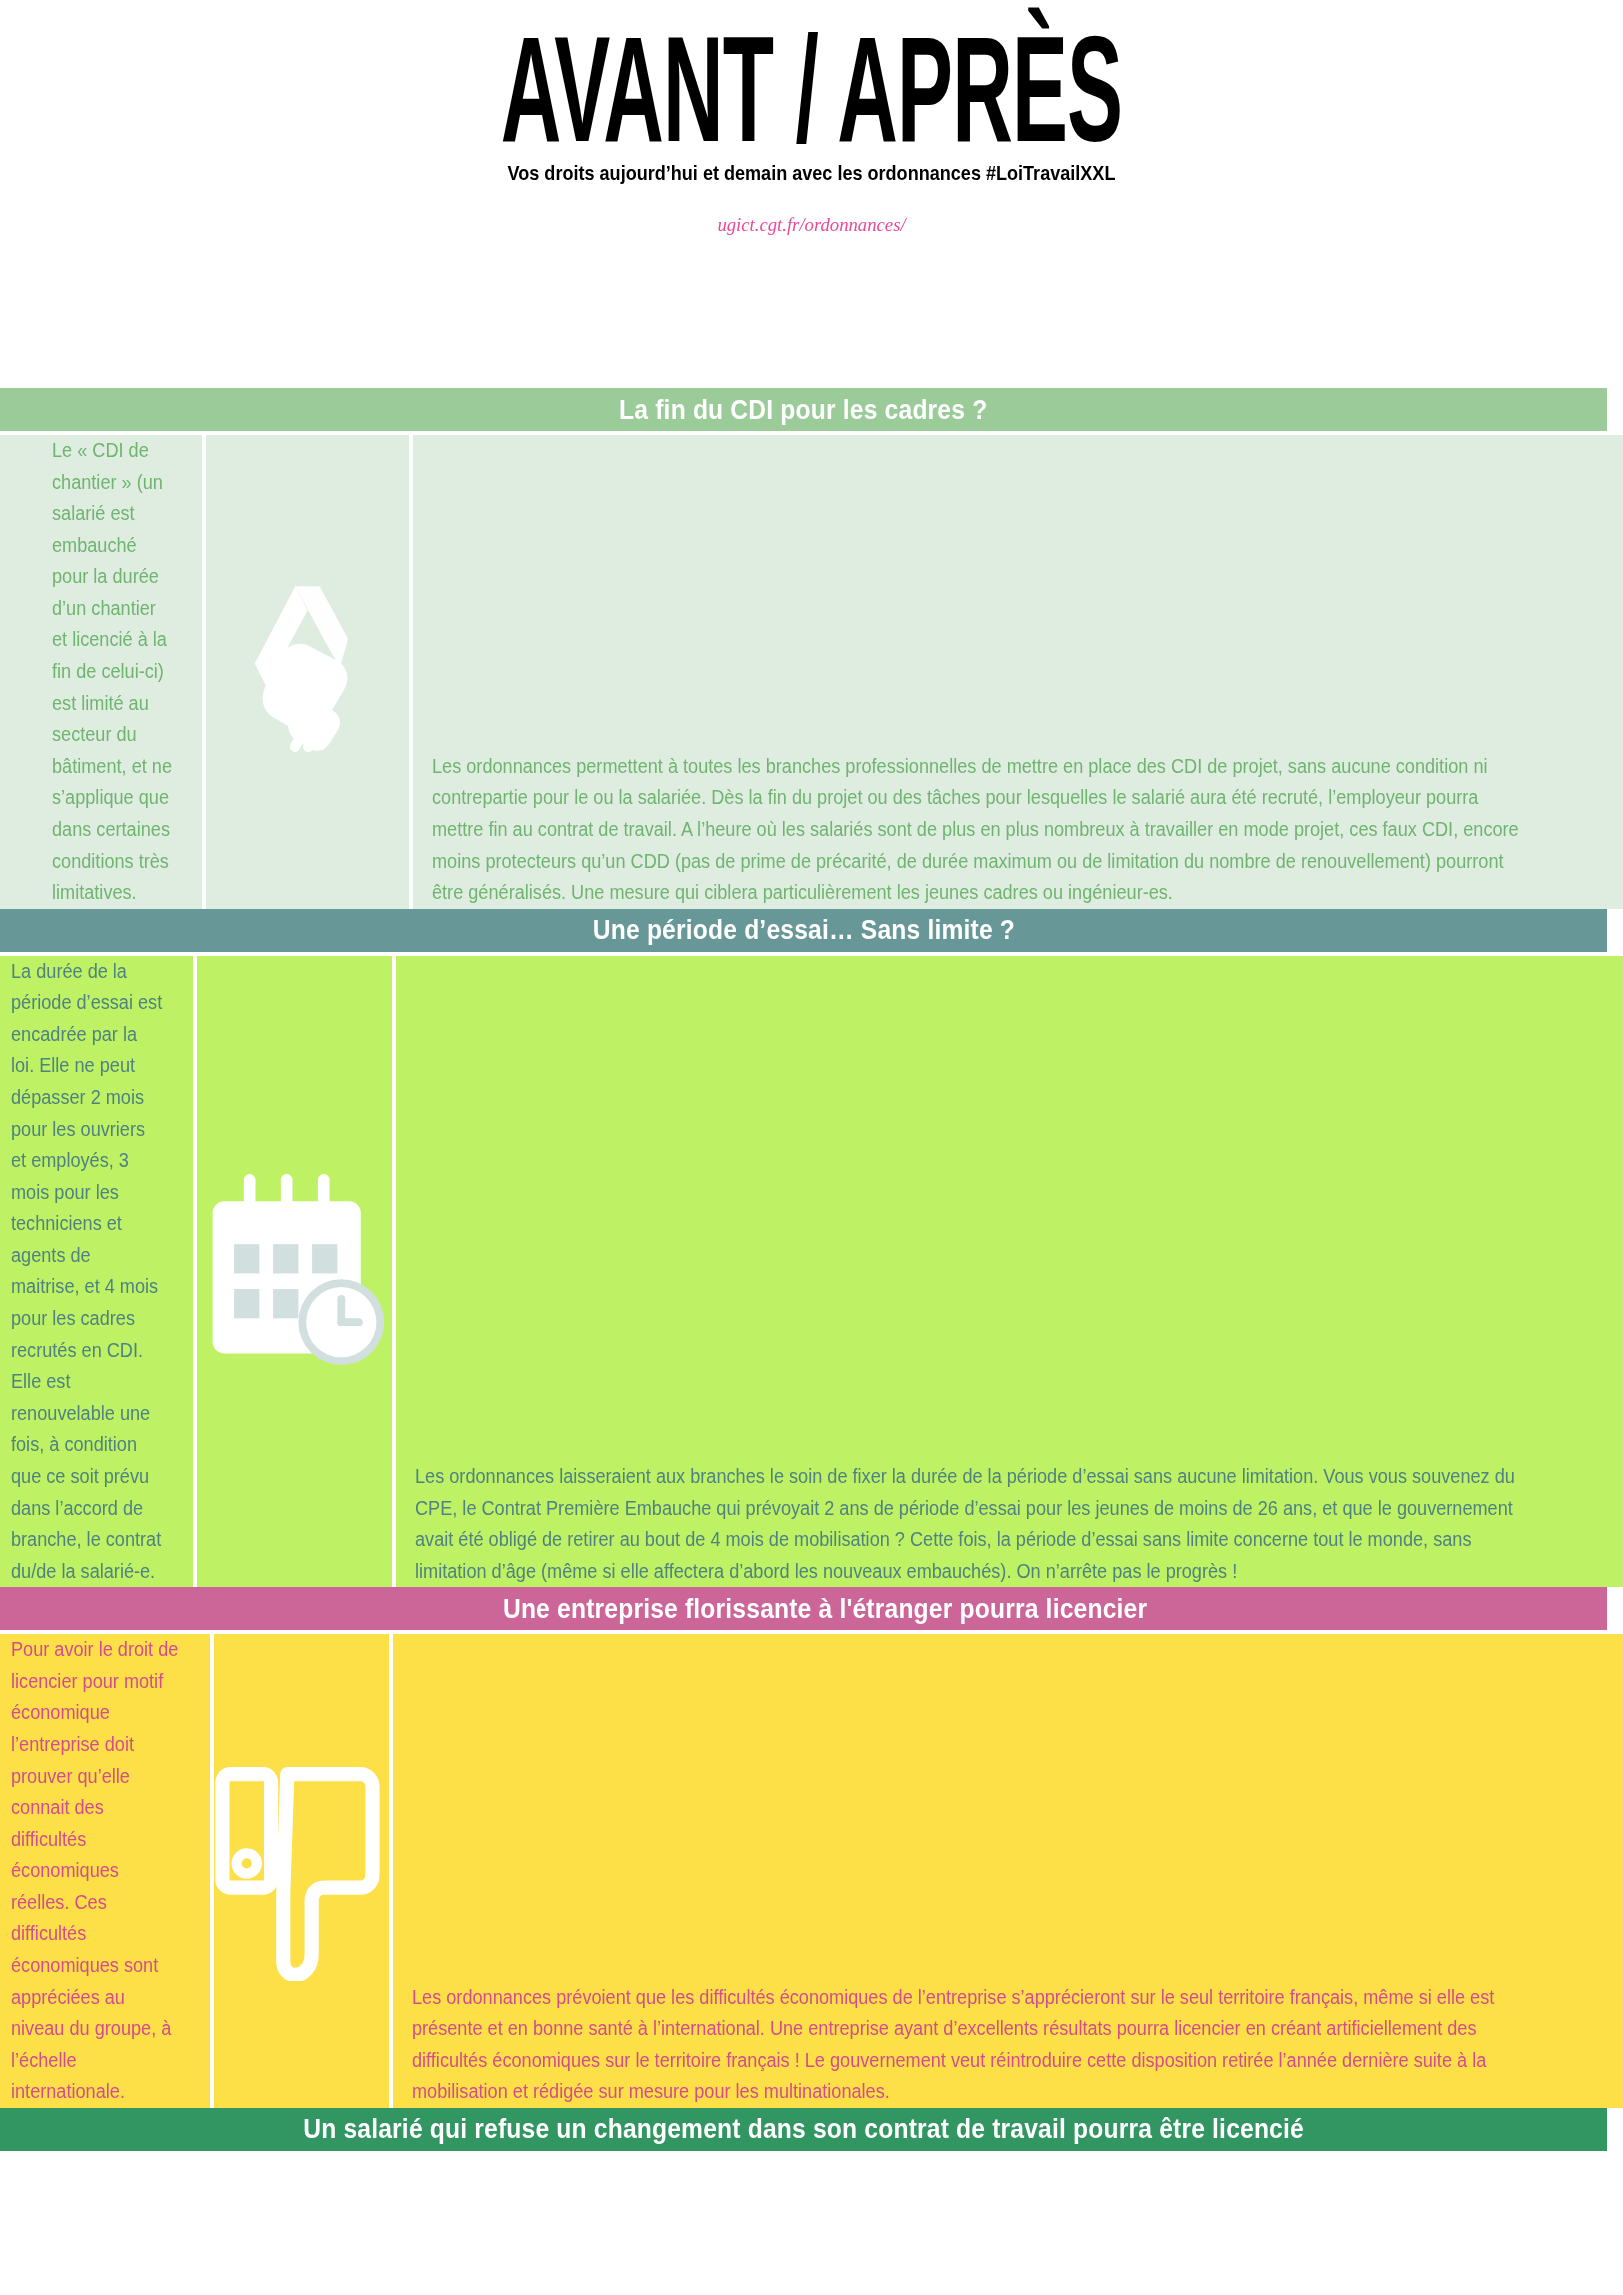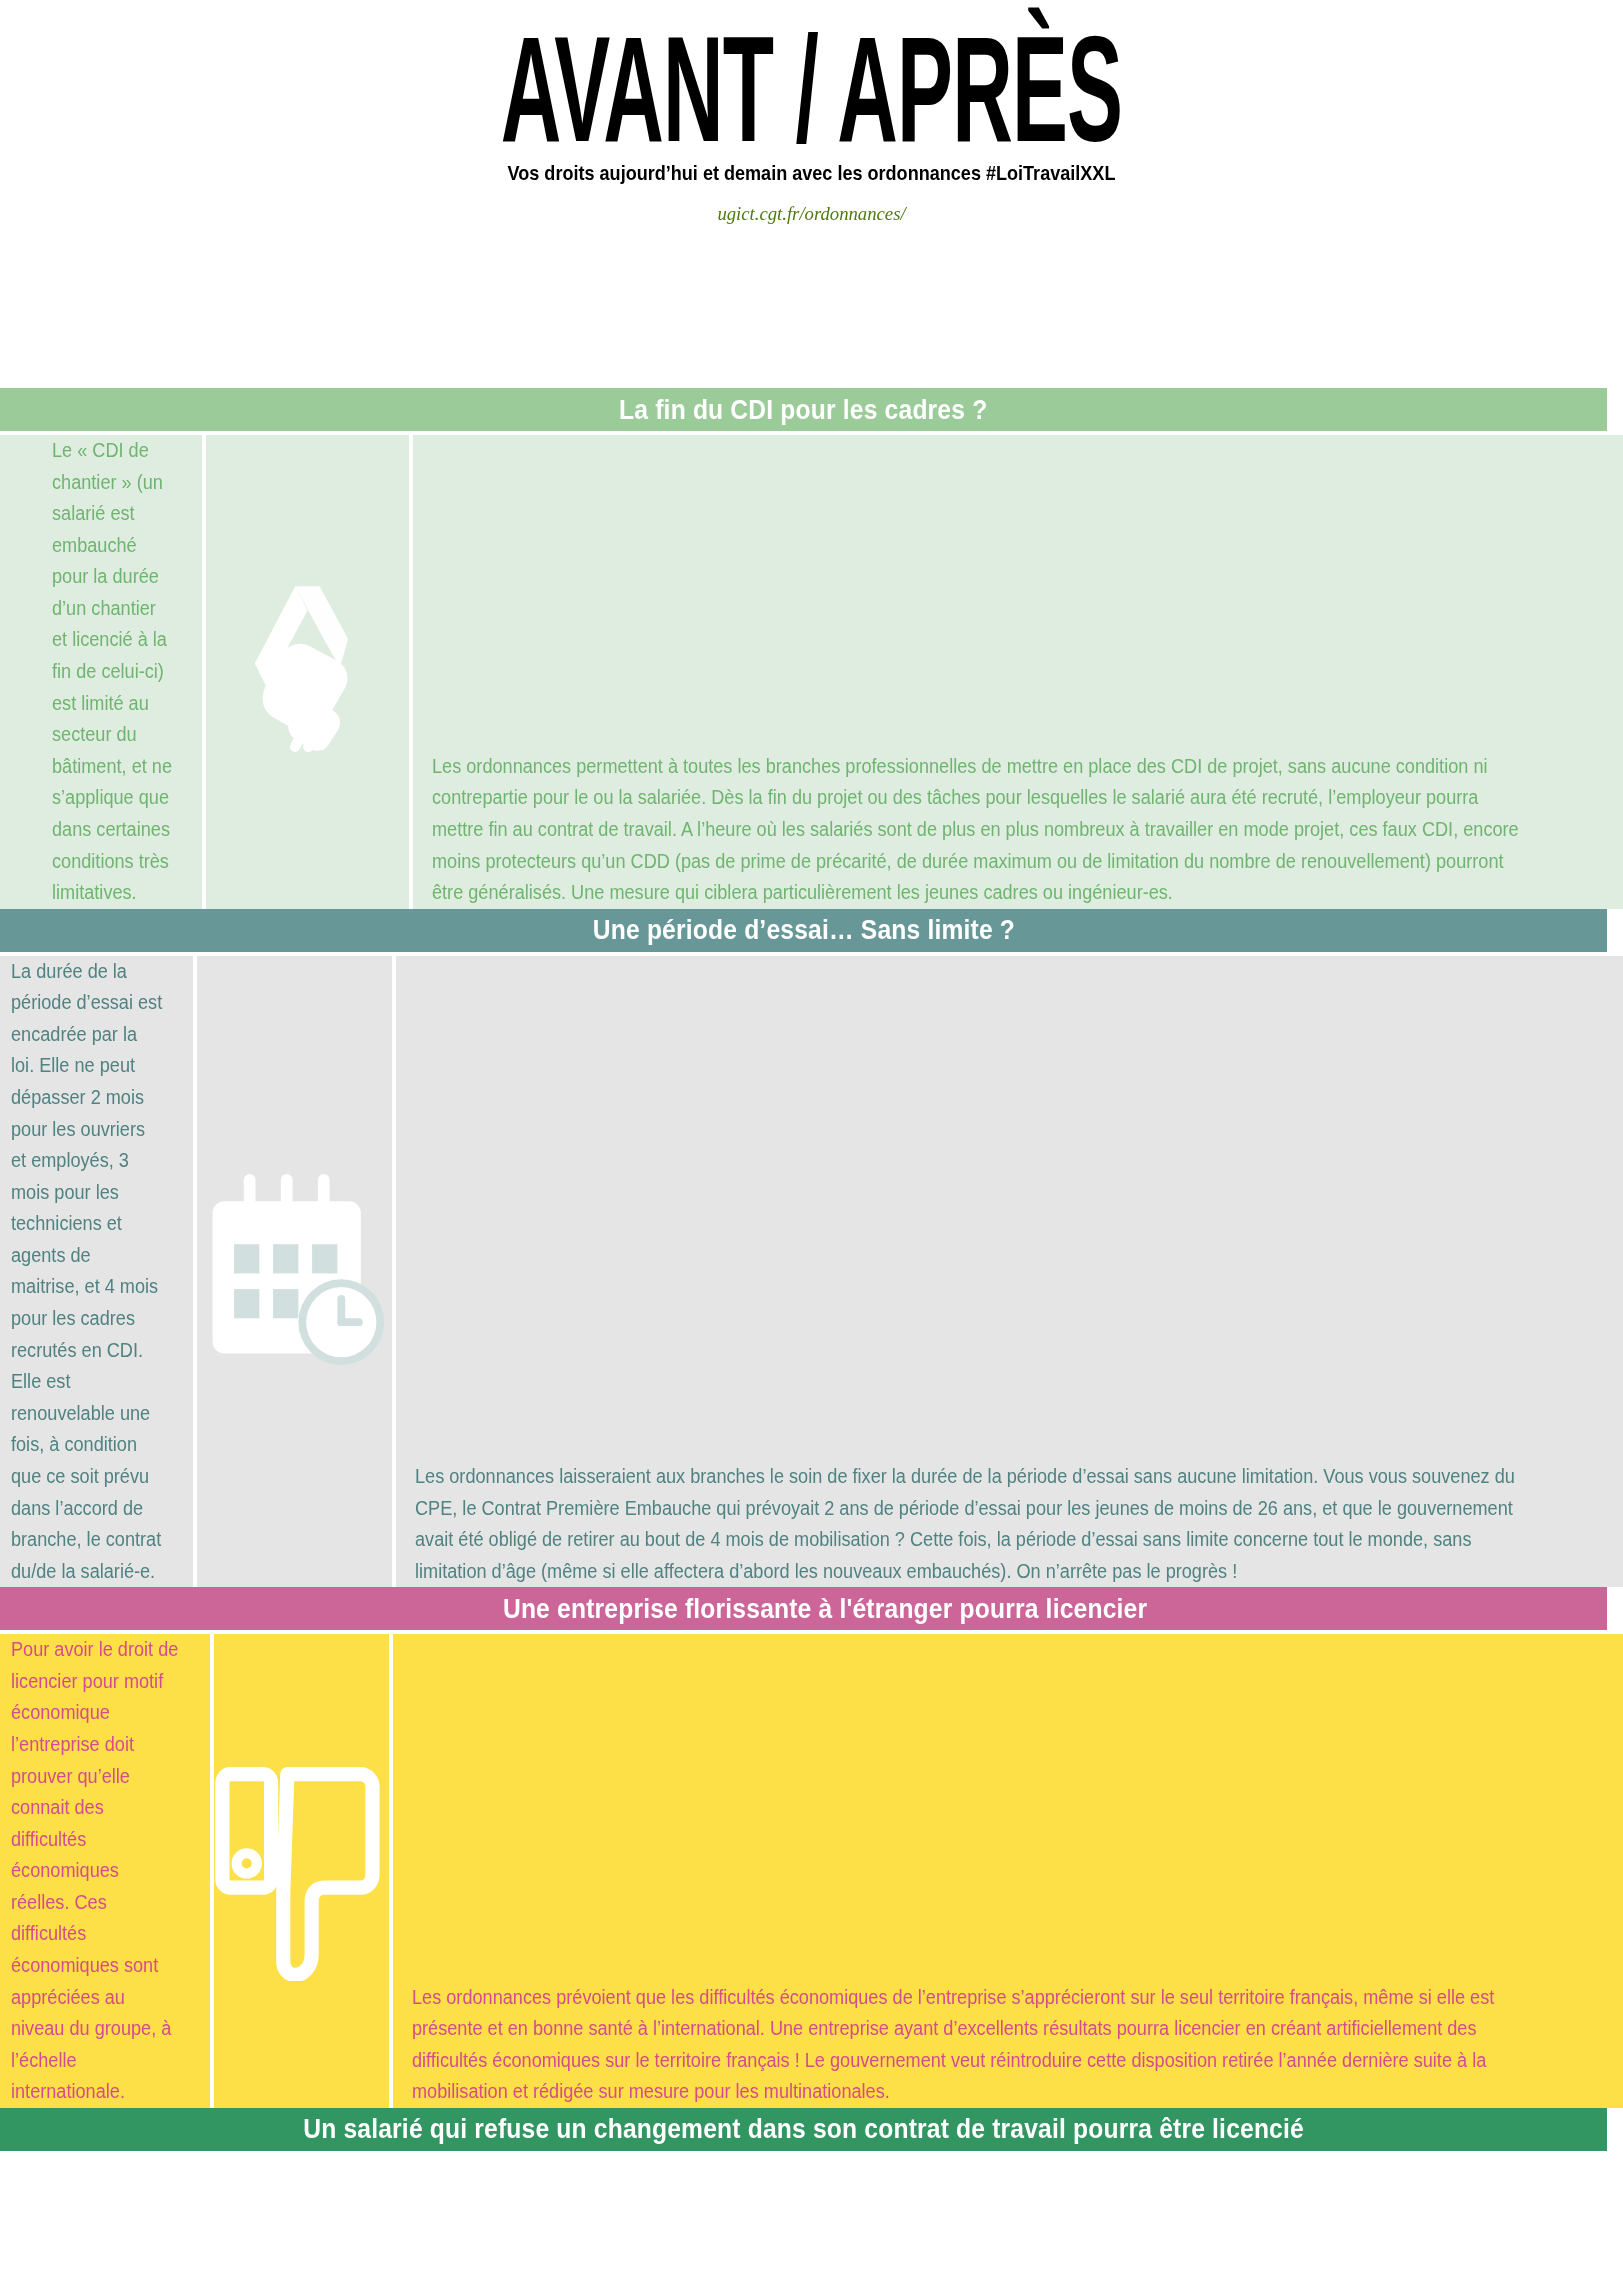--- a/index.html
+++ b/index.html
@@ -45,22 +45,22 @@
     color: #000000;
     margin: 0;
     padding: 0;
     transform: scaleX(0.86);
     white-space: nowrap;
   }
   .masthead-url {
     font-family: "Liberation Serif", serif;
     font-style: italic;
     font-size: 18.7px;
-    color: #4d7c0f;
-    margin: 0;
+    color: #ec4899;
+    margin: 11px;
     padding-top: 18px;
     white-space: nowrap;
   }
 
   
   .section {
     width: 1623px;
     box-sizing: border-box;
   }
   .sec-head {
@@ -119,21 +119,21 @@
     margin: 0;
   }
   .icon-svg { display: block; }
 
   
   .t-green   .sec-head { background: #9BCB99; }
   .t-green   .sec-body { background: #DFEDE1; padding-left: 41px; }
   .t-green   .body-text { color: #6FB46F; }
 
   .t-teal    .sec-head { background: #679897; }
-  .t-teal    .sec-body { background: #e5e5e5; }
+  .t-teal    .sec-body { background: #bef264; }
   .t-teal    .body-text { color: #4F8281; }
 
   .t-pink    .sec-head { background: #CC6699; padding-left: 44px; }
   .t-pink    .sec-body { background: #fde047; }
   .t-pink    .body-text { color: #D64B8E; }
 
   .t-emerald .sec-head { background: #329662; }
 </style>
 </head>
 <body>

